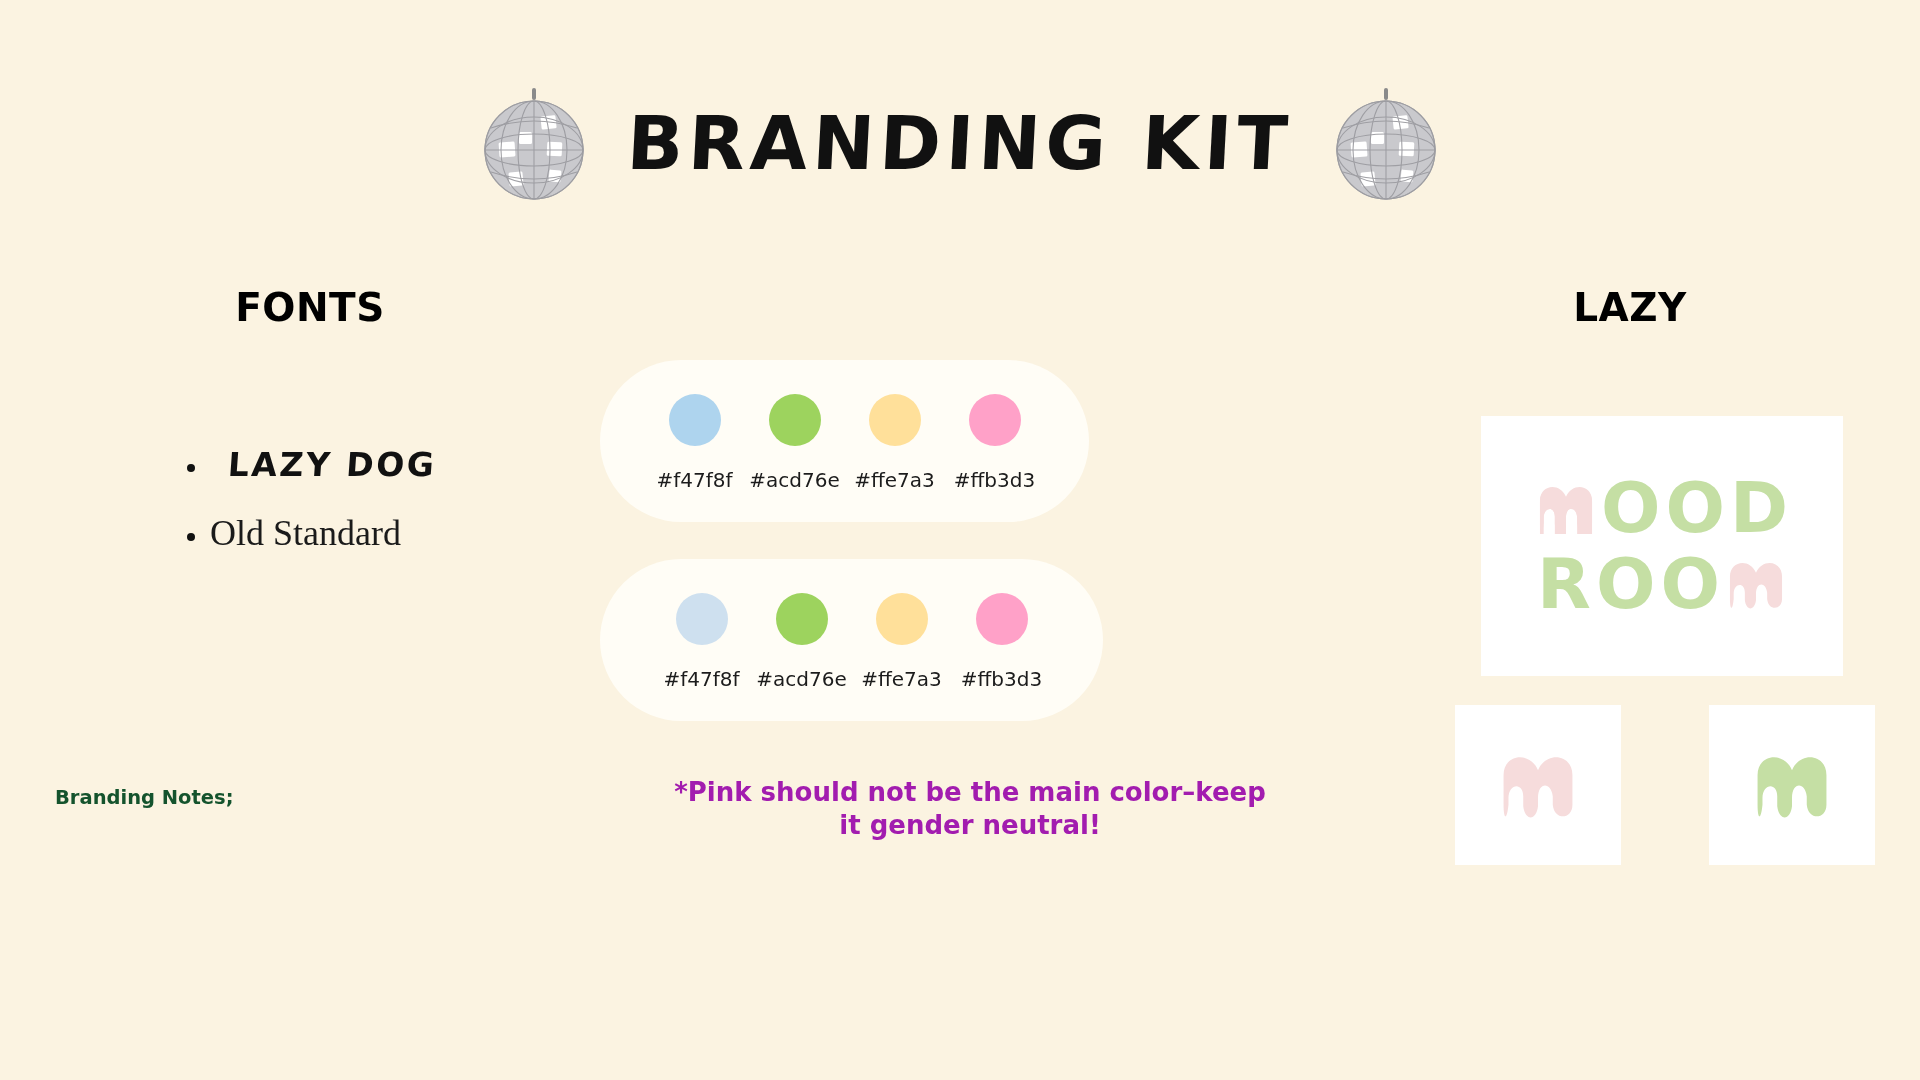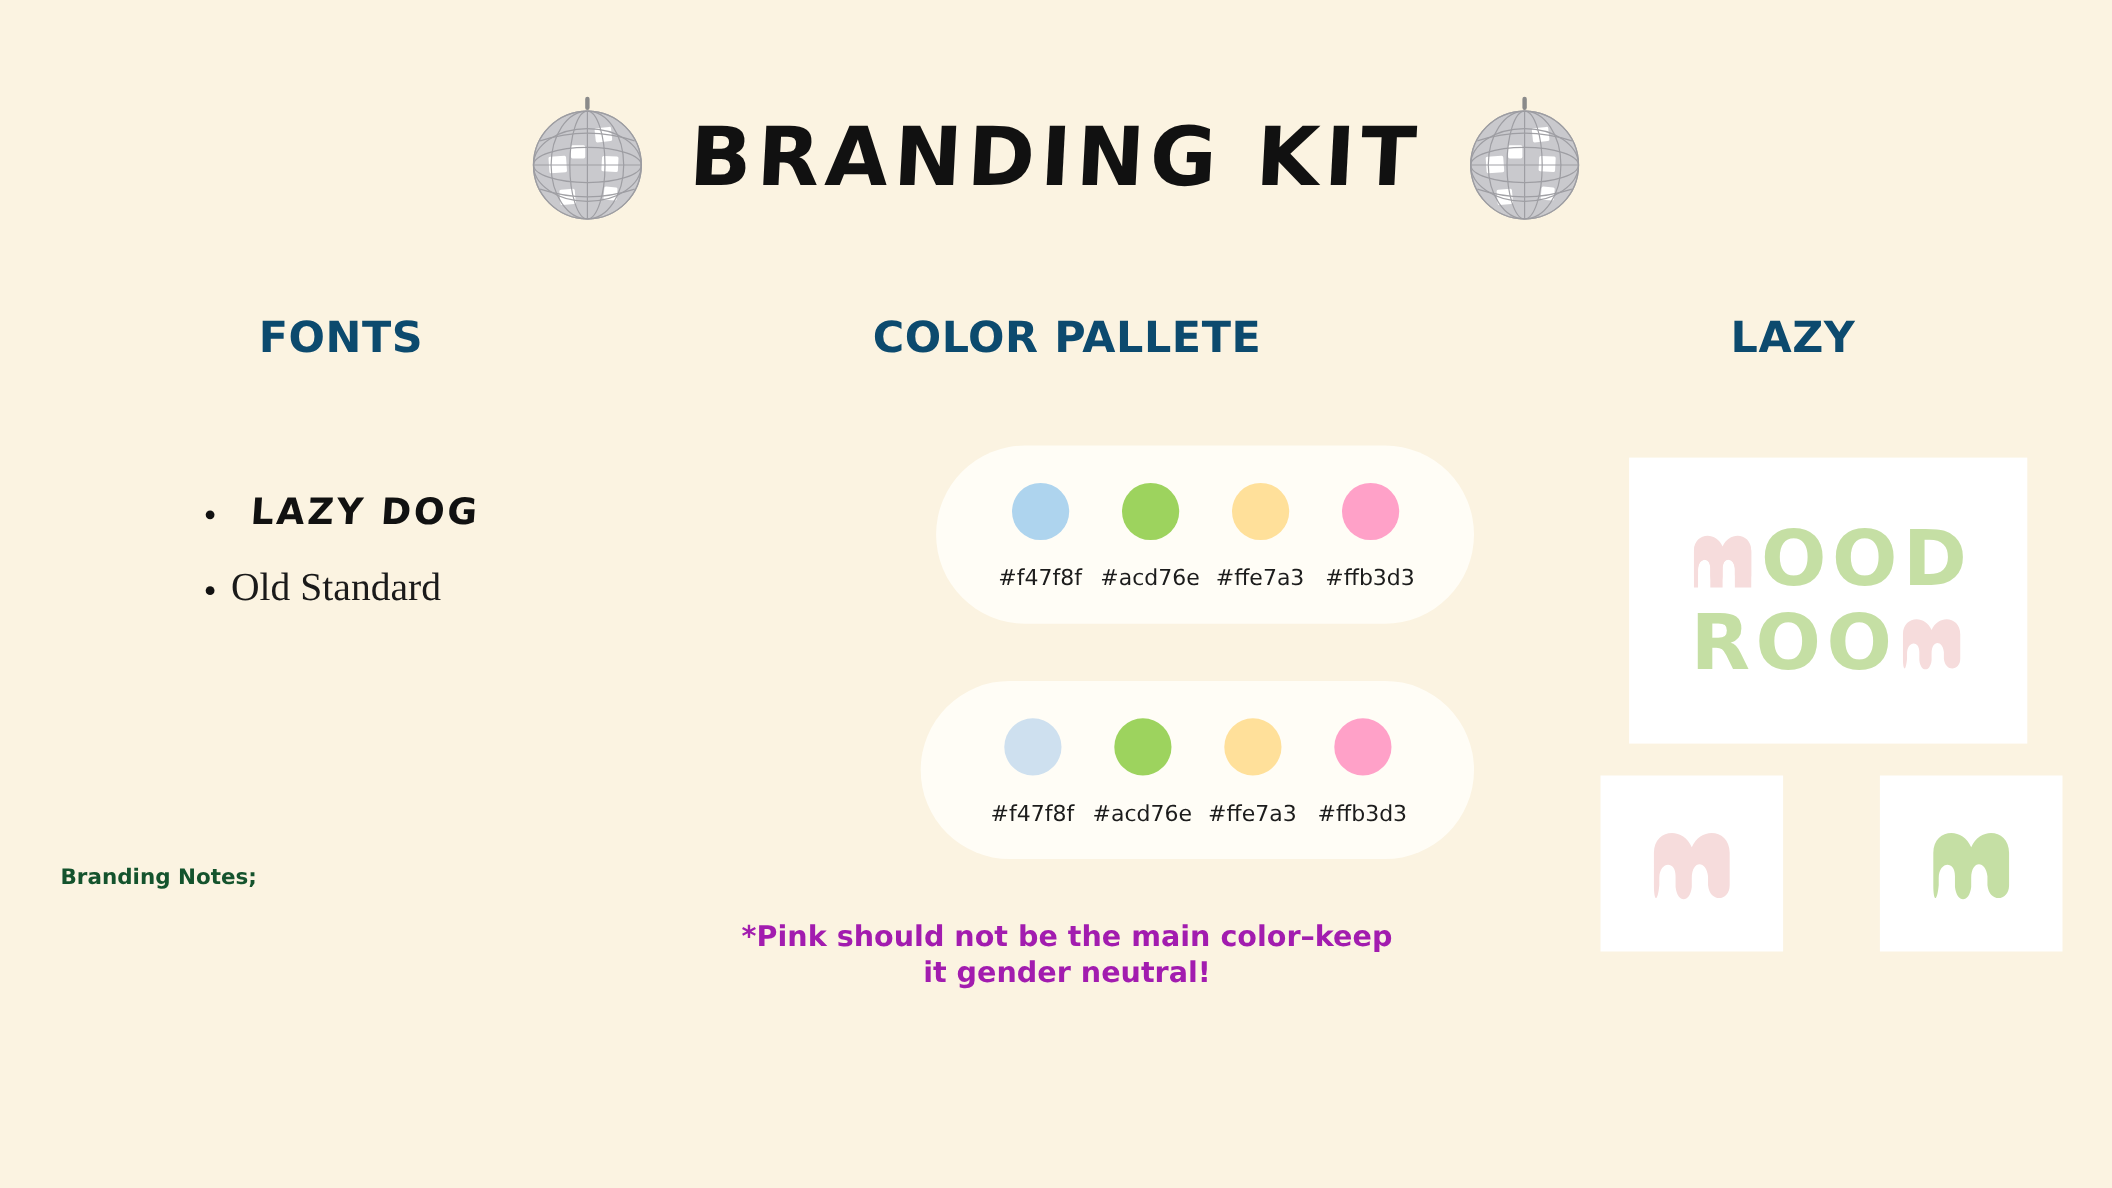--- a/index.html
+++ b/index.html
@@ -63,21 +63,21 @@
     position: absolute;
     top: 285px;
     left: 0;
     width: 1920px;
   }
   .col-heading {
     font-family: "DejaVu Sans", sans-serif;
     font-weight: bold;
     font-size: 39px;
     letter-spacing: 0.5px;
-    color: #0c4a6e;
+    color: #000000;
     text-align: center;
     margin: 0;
   }
 
   
   .col-fonts {
     position: absolute;
     left: 60px;
     top: 0;
     width: 500px;
@@ -129,22 +129,22 @@
   .col-palette {
     position: absolute;
     left: 600px;
     top: 0;
     width: 740px;
   }
   .palette-stack {
     margin-top: 75px;
     display: flex;
     flex-direction: column;
-    align-items: flex-end;
-    gap: 52px;
+    align-items: flex-start;
+    gap: 37px;
   }
   .palette-pill {
     background: #fffdf6;
     border-radius: 999px;
     padding: 34px 48px 30px 48px;
     display: flex;
     justify-content: center;
   }
   .pill-a { width: 393px; }
   .pill-b { width: 407px; }
@@ -316,21 +316,20 @@
         <span class="font-sample-serif">Old Standard</span>
       </li>
     </ul>
   </section>
 
   <div class="branding-notes">
     <span class="bn-title">Branding Notes;</span>
   </div>
 
   <section class="col-palette">
-    <h2 class="col-heading">COLOR PALLETE</h2>
 
     <div class="palette-stack">
 
       <div class="palette-pill pill-a">
         <div class="swatch-row">
           <div class="swatch">
             <div class="swatch-dot" style="background: rgb(174, 212, 238);"></div>
             <div class="swatch-hex">#f47f8f</div>
           </div>
           <div class="swatch">

